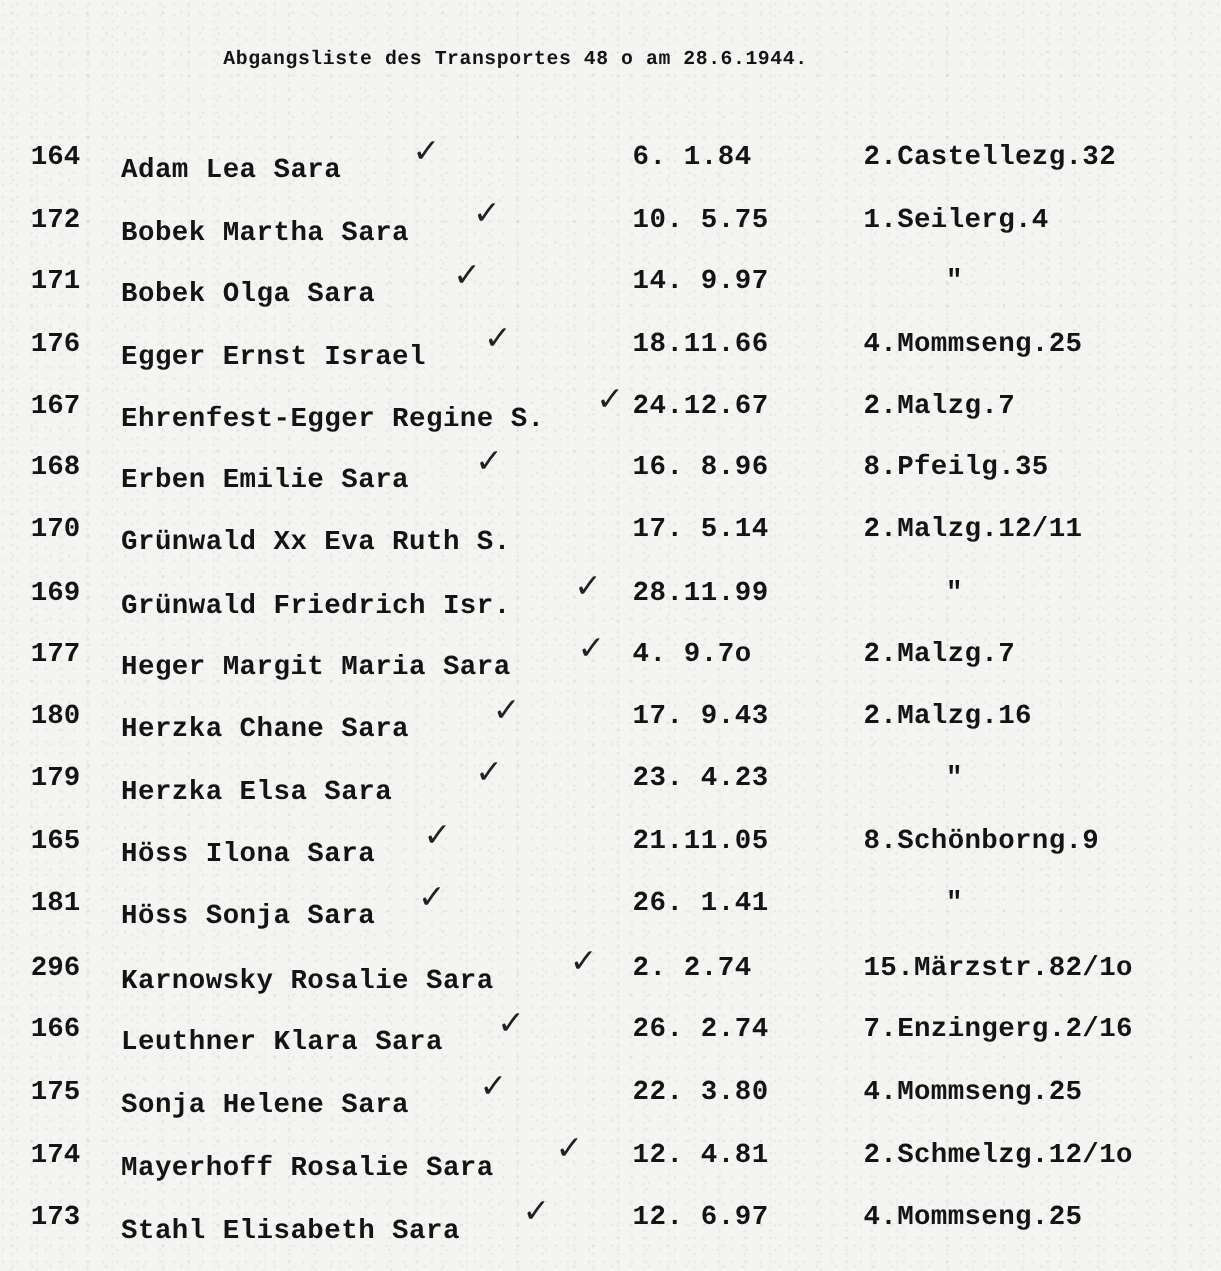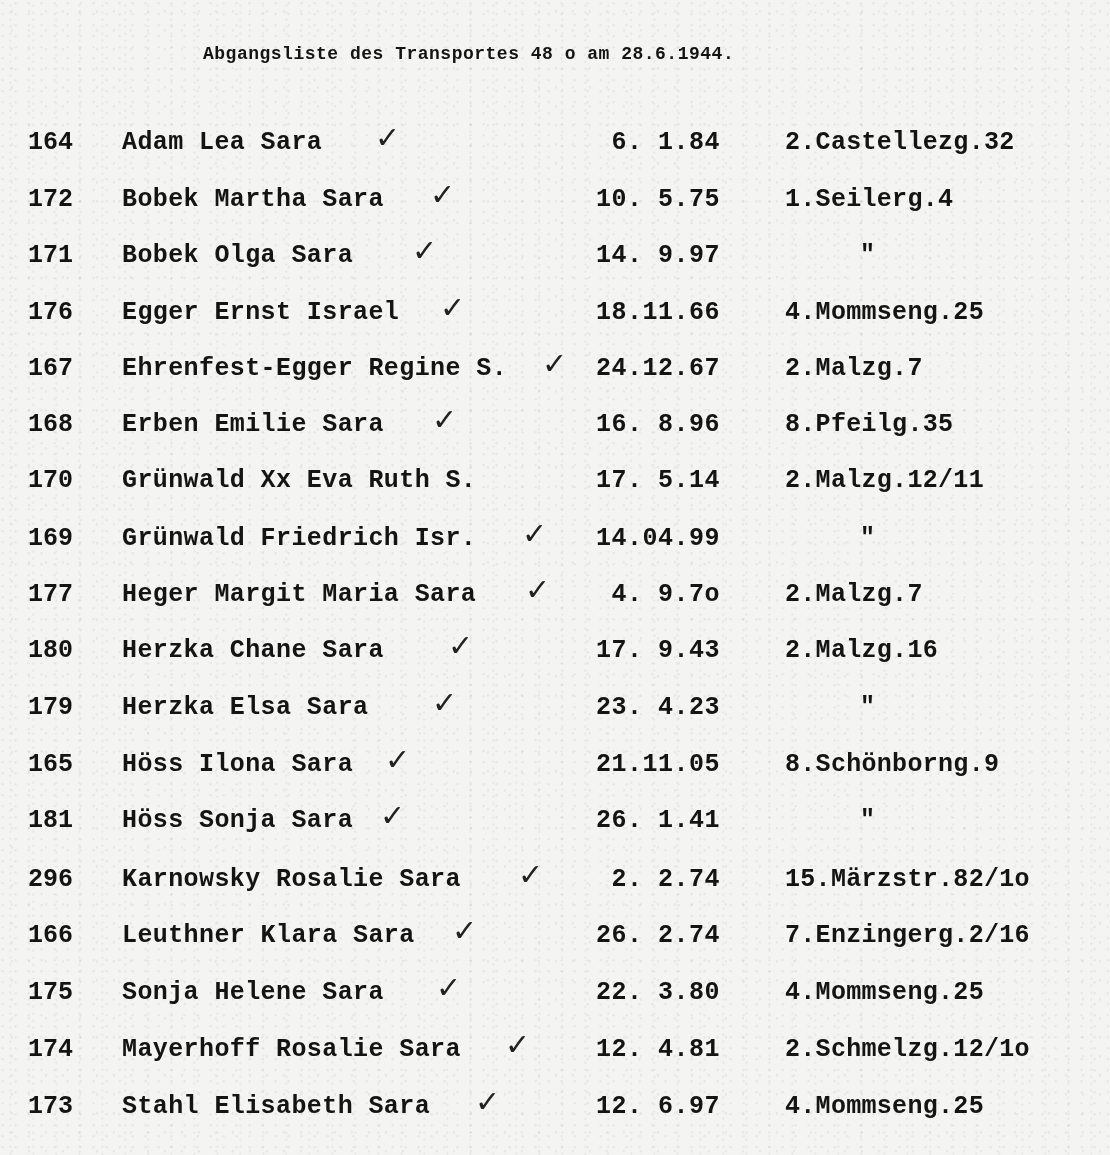--- a/index.html
+++ b/index.html
@@ -19,23 +19,23 @@
     position:absolute; left:203px; top:44px;
     font-size:18px; font-weight:bold; letter-spacing:0.5px;
     white-space:nowrap;
   }
   .row {
     position:absolute; left:0; width:1032px; height:40px;
     font-size:25px; font-weight:bold; white-space:nowrap;
   }
   .row span { position:absolute; top:0; }
   .num { left:28px; }
-  .name { left:122px; letter-spacing:0.4px; }
+  .name { left:110px; letter-spacing:0.4px;margin-top:12px; }
   .check { font-weight:normal; font-size:30px; top:-8px !important; font-family:"DejaVu Sans", sans-serif; color:#222; }
-  .date { left:575px; width:145px; text-align:right; letter-spacing:0.5px; }
+  .date { left:575px; width:145px; text-align:left; letter-spacing:0.5px; }
   .addr { left:785px; letter-spacing:0.3px; }
   .ditto { left:860px !important; }
 </style>
 </head>
 <body>
 
 <div class="title">Abgangsliste des Transportes 48 o am 28.6.1944.</div>
 
 <div id="rows">
   <div class="row" style="top:128px">
@@ -84,21 +84,21 @@
     <span class="num">170</span>
     <span class="name">Grünwald Xx Eva Ruth S.</span>
     <span class="check" style="left:520px"></span>
     <span class="date">17. 5.14</span>
     <span class="addr">2.Malzg.12/11</span>
   </div>
   <div class="row" style="top:524px">
     <span class="num">169</span>
     <span class="name">Grünwald Friedrich Isr.</span>
     <span class="check" style="left:522px">✓</span>
-    <span class="date">14.04.99</span>
+    <span class="date">28.11.99</span>
     <span class="addr ditto">"</span>
   </div>
   <div class="row" style="top:580px">
     <span class="num">177</span>
     <span class="name">Heger Margit Maria Sara</span>
     <span class="check" style="left:525px">✓</span>
     <span class="date">4. 9.7o</span>
     <span class="addr">2.Malzg.7</span>
   </div>
   <div class="row" style="top:636px">

